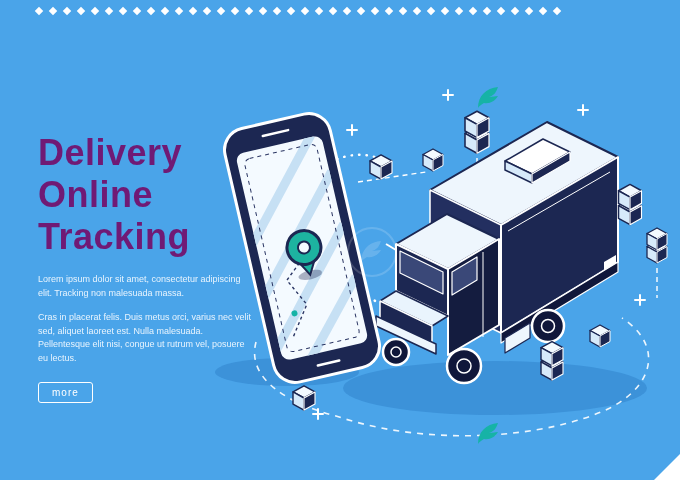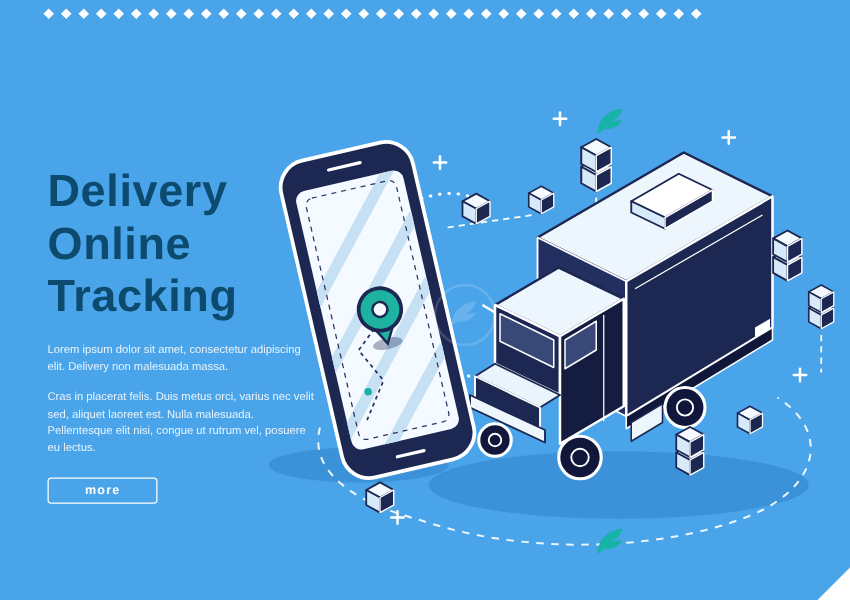--- a/index.html
+++ b/index.html
@@ -8,27 +8,27 @@
     background:#4aa4e9;
     font-family:"Liberation Sans",sans-serif;
   }
   
   .diamond-row{position:absolute;top:8px;left:36px;display:flex;gap:8px;z-index:4;}
   .diamond-row span{width:6px;height:6px;background:#fff;transform:rotate(45deg);flex:0 0 auto;}
   
   .hero{position:absolute;left:38px;top:132px;width:214px;z-index:5;}
   .title{
     margin:0 0 16px;font-size:36px;line-height:1.16;font-weight:800;
-    color:#0c4a6e;white-space:pre-line;letter-spacing:.5px;
+    color:#701a75;white-space:pre-line;letter-spacing:.5px;
   }
   .para{margin:0 0 11px;font-size:9px;line-height:1.5;color:#e8f4fe;}
   .more-btn{
     display:inline-block;margin-top:6px;background:transparent;
     border:1px solid #fff;color:#fff;font-size:10px;letter-spacing:1px;
-    padding:4px 29px;border-radius:3px;font-family:inherit;cursor:pointer;font-weight:bold;
+    padding:4px 13px;border-radius:3px;font-family:inherit;cursor:pointer;
   }
   
   .illu{position:absolute;inset:0;width:100%;height:100%;z-index:1;}
   
   .corner-fold{
     position:absolute;right:0;bottom:0;width:0;height:0;z-index:6;
     border-left:26px solid transparent;border-bottom:26px solid #fff;
   }
 </style>
 </head>
@@ -74,21 +74,21 @@
       <span></span>
       <span></span>
       <span></span>
       <span></span>
     </div>
 
   <div class="hero">
     <h1 class="title">Delivery
 Online
 Tracking</h1>
-    <p class="para">Lorem ipsum dolor sit amet, consectetur adipiscing elit. Delivery non malesuada massa.</p>
+    <p class="para">Lorem ipsum dolor sit amet, consectetur adipiscing elit. Tracking non malesuada massa.</p>
     <p class="para">Cras in placerat felis. Duis metus orci, varius nec velit sed, aliquet laoreet est. Nulla malesuada. Pellentesque elit nisi, congue ut rutrum vel, posuere eu lectus.</p>
     <button class="more-btn">more</button>
   </div>
 
   <svg class="illu" viewBox="0 0 680 480" aria-hidden="true">
     <defs>
       <g id="cube" stroke="#1c2752" stroke-width="1.3" stroke-linejoin="round">
         <polygon points="0,-11 10,-5.5 0,0 -10,-5.5" fill="#f4faff"></polygon>
         <polygon points="-10,-5.5 0,0 0,11 -10,5.5" fill="#d7eafa"></polygon>
         <polygon points="0,0 10,-5.5 10,5.5 0,11" fill="#1c2752" stroke="#ffffff" stroke-width="1"></polygon>

